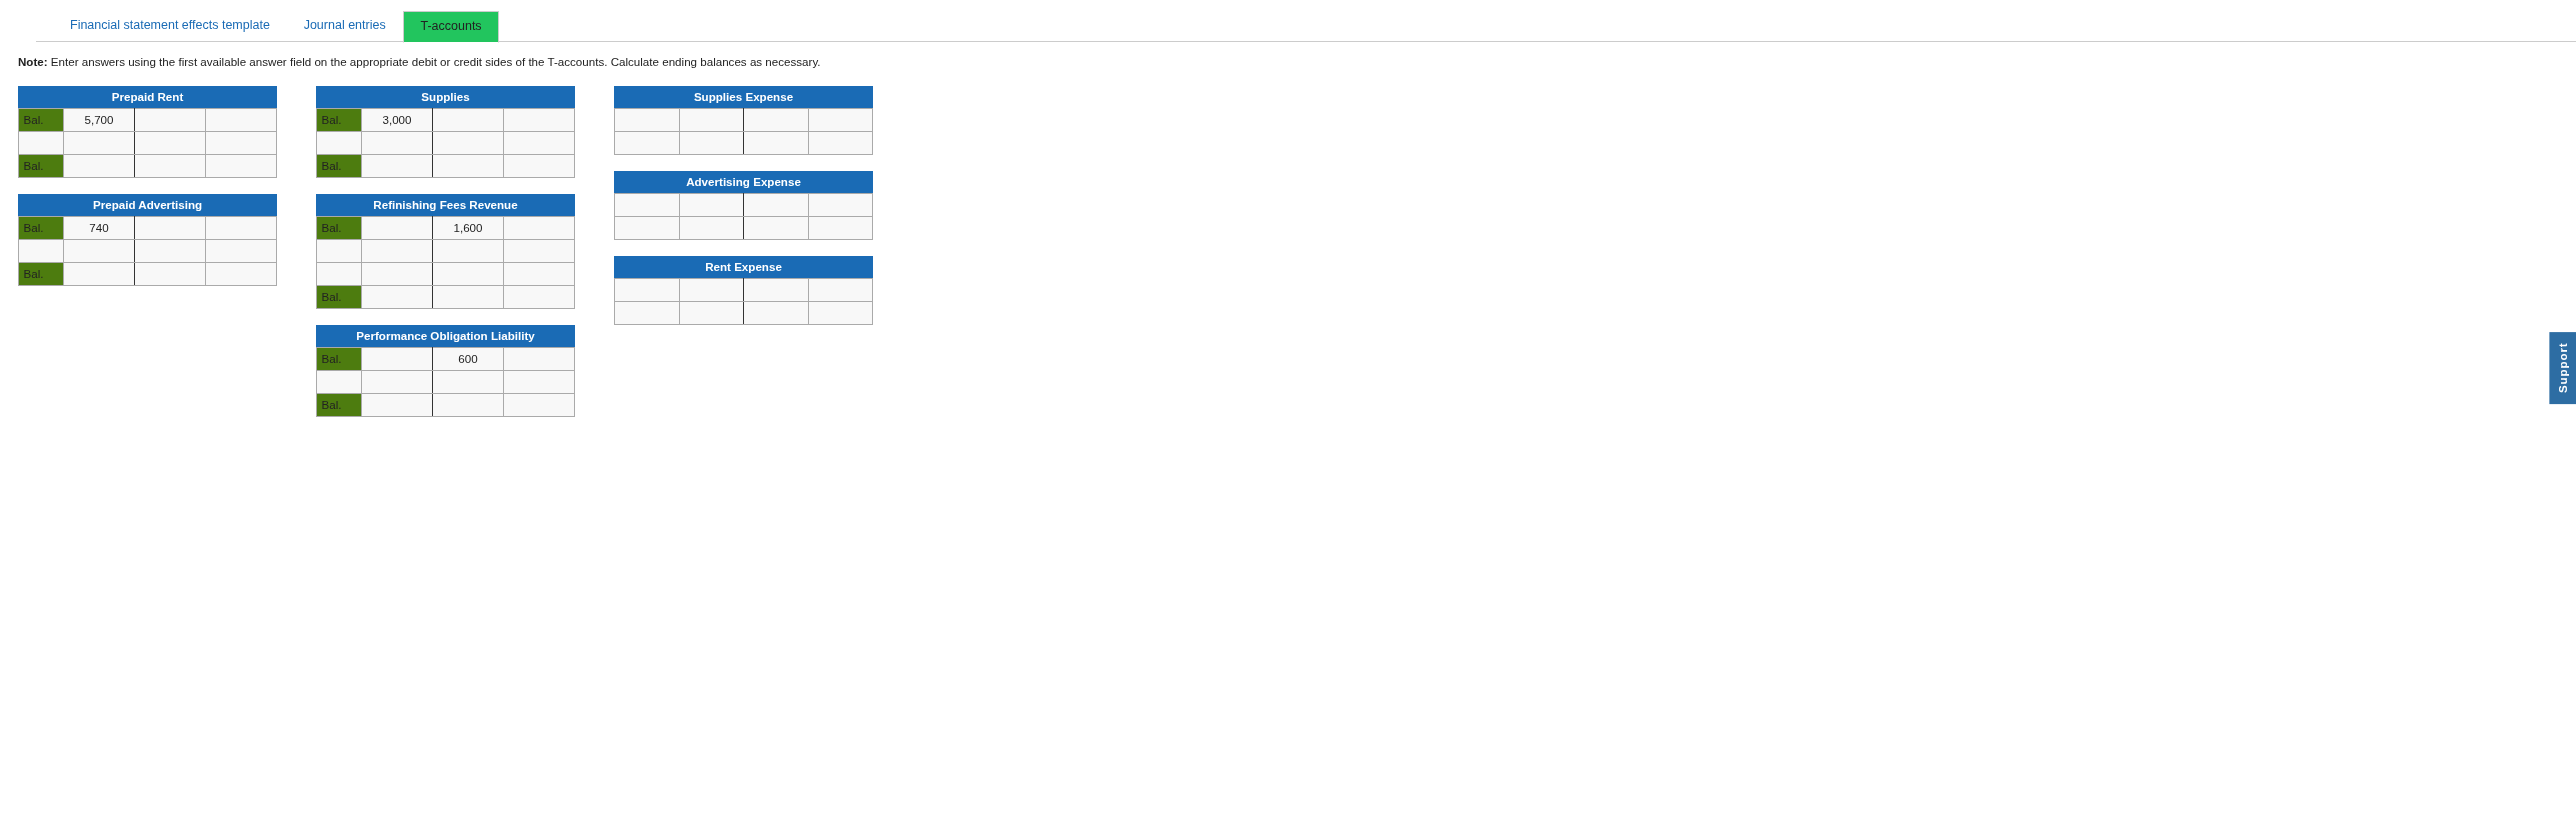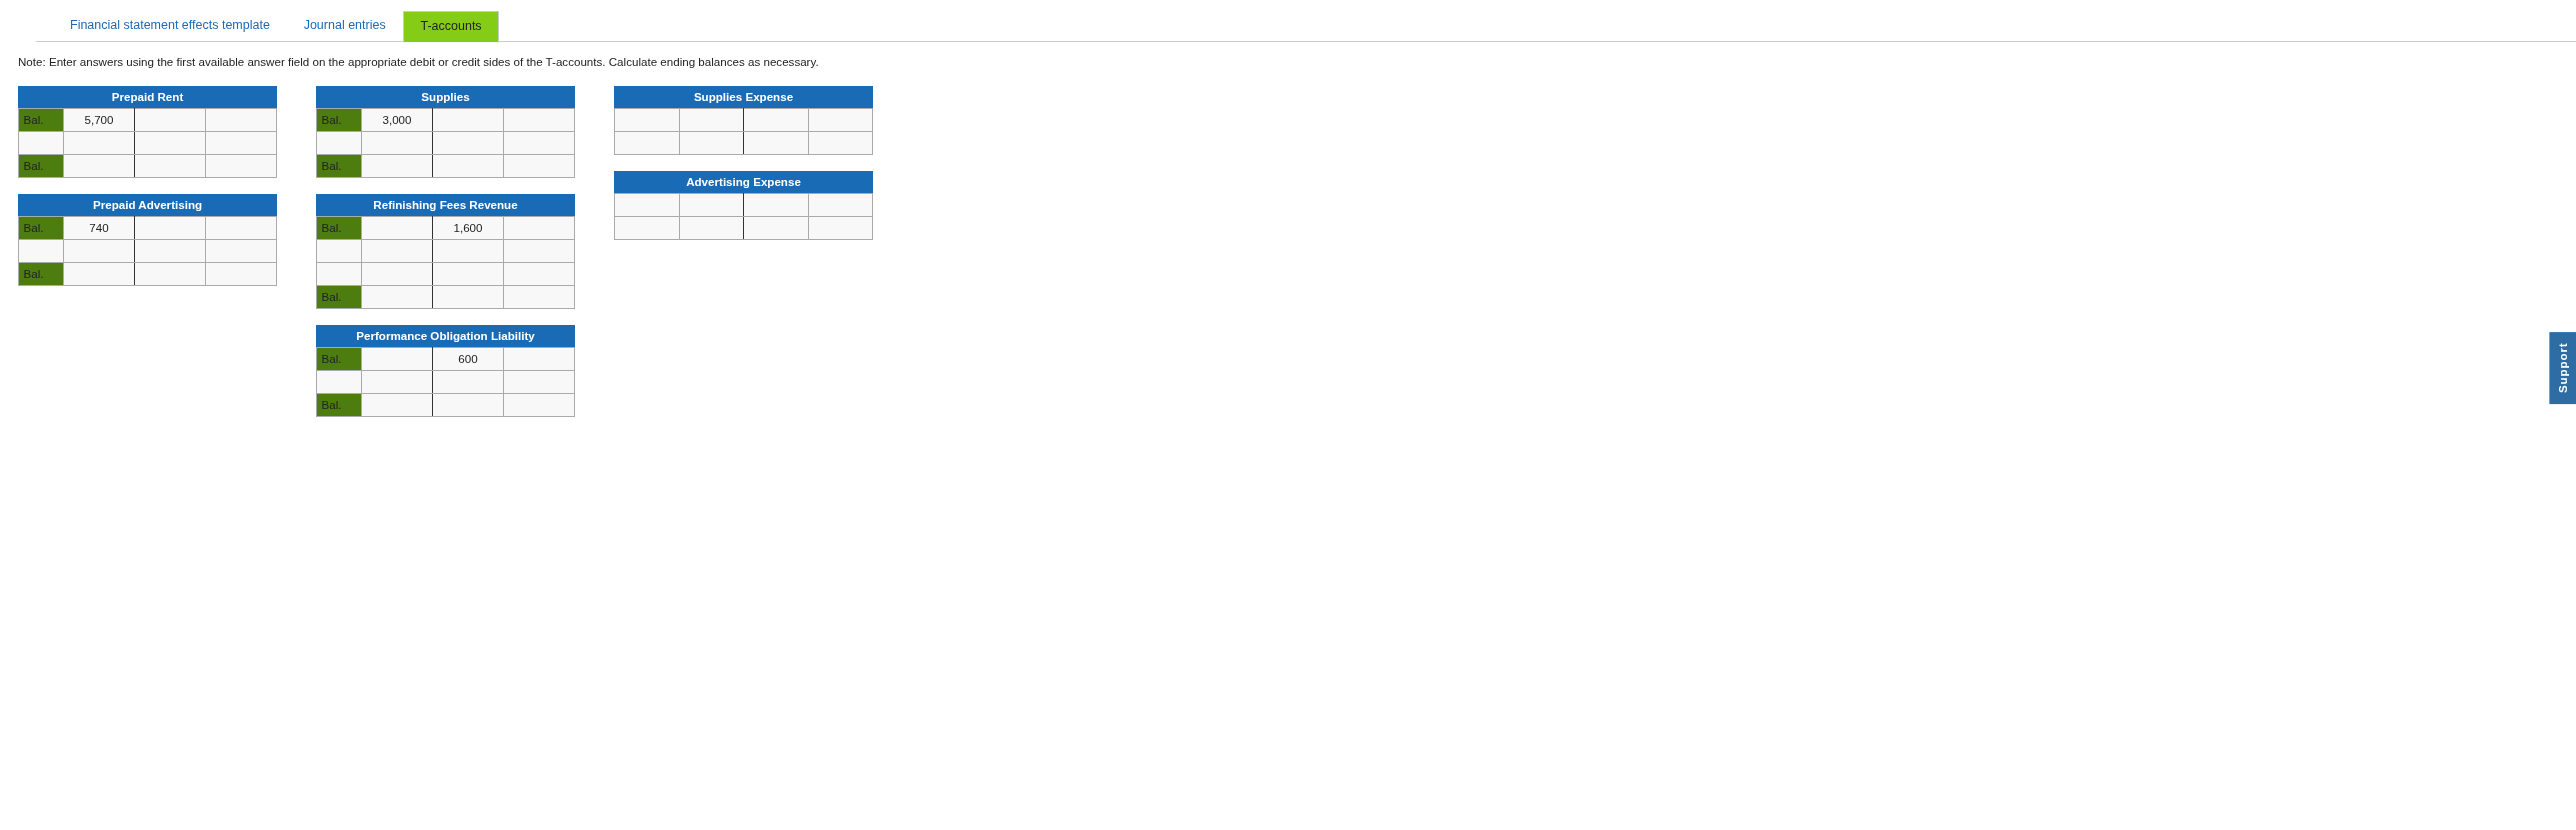--- a/index.html
+++ b/index.html
@@ -29,38 +29,38 @@
       color: #555;
       font-size: 12.5px;
       border: 0.9px solid transparent;
       border-bottom: none;
       margin-right: 1.8px;
       background: transparent;
       position: relative;
       bottom: -1.8px;
     }
     .tab.active {
-      background: #84cc16;
+      background: #22c55e;
       border: 0.9px solid #ccc;
       border-bottom: 1.8px solid #fff;
       color: #222;
       font-weight: 500;
     }
     .tab.link-style {
       color: #1a6bb5;
       border: none;
       background: transparent;
     }
     
     .note {
       padding: 12.5px 18px 9px 18px;
       font-size: 11.6px;
       color: #222;
     }
-    .note strong { font-weight: normal; }
+    .note strong { font-weight: bold; }
     
     .content {
       padding: 9px 18px 27px 18px;
       display: flex;
       flex-direction: row;
       gap: 39px;
       align-items: flex-start;
     }
     .column {
       display: flex;
@@ -326,20 +326,39 @@
           <tr>
             <td class="empty"></td>
             <td class="empty divider-left"></td>
             <td class="empty"></td>
             <td class="empty"></td>
           </tr>
         </tbody>
           </table>
       </div>
 
+      <div class="t-account">
+        <div class="t-account-title">Rent Expense</div>
+        <table>
+          <tbody>
+              <tr>
+            <td class="empty"></td>
+            <td class="empty divider-left"></td>
+            <td class="empty"></td>
+            <td class="empty"></td>
+          </tr>
+          <tr>
+            <td class="empty"></td>
+            <td class="empty divider-left"></td>
+            <td class="empty"></td>
+            <td class="empty"></td>
+          </tr>
+        </tbody>
+          </table>
+      </div>
 
     </div>
 
   </div>
 
   <div class="support-btn-wrapper">
     <button class="support-btn-inner">Support</button>
   </div>
 
 </div>

